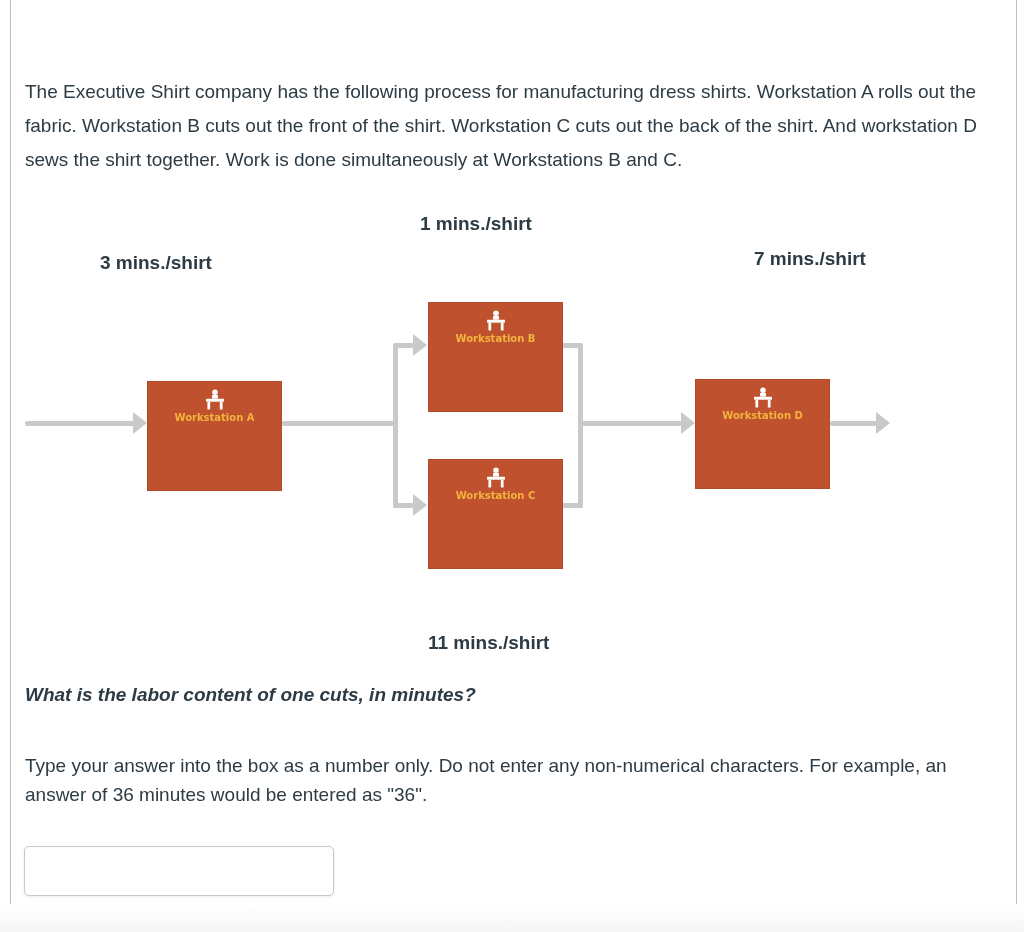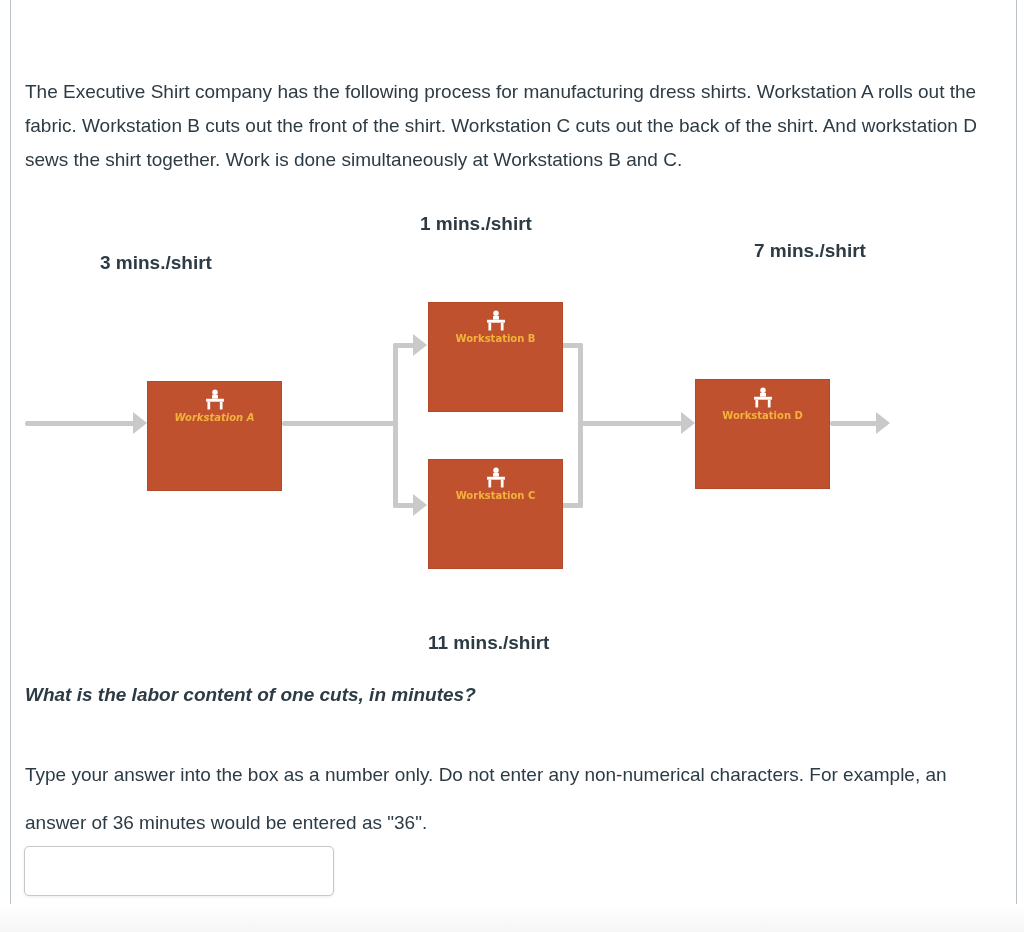--- a/index.html
+++ b/index.html
@@ -19,31 +19,31 @@
     position:absolute;left:25px;top:56px;width:965px;
     font-size:19px;line-height:34px;
   }
 
   .rate-label{
     position:absolute;
     font-size:19px;font-weight:bold;color:#2d3b45;white-space:nowrap;
   }
   .rate-top{left:420px;top:213px;}
   .rate-left{left:100px;top:252px;}
-  .rate-right{left:754px;top:240px;}
+  .rate-right{left:754px;top:248px;}
   .rate-bottom{left:428px;top:632px;}
 
   .ws-box{
     position:absolute;width:135px;height:110px;
     background:#c0512e;border:1px solid #b04a28;
     box-sizing:border-box;
     display:flex;flex-direction:column;align-items:center;
     padding-top:7px;
   }
-  .ws-a{left:147px;top:381px;font-style:italic;}
+  .ws-a{left:147px;top:381px;}
   .ws-b{left:428px;top:302px;}
   .ws-c{left:428px;top:459px;}
   .ws-d{left:695px;top:379px;}
   .ws-icon{width:26px;height:21px;margin-bottom:2px;}
   .ws-label{
     font-family:"DejaVu Sans", sans-serif;
     font-size:10px;font-weight:bold;color:#f2b33d;
     white-space:nowrap;
   }
 
@@ -55,21 +55,21 @@
     border-bottom:11px solid transparent;
     border-left:14px solid #c9c9c9;
   }
 
   .prompt{
     position:absolute;left:25px;top:684px;
     font-size:19px;font-weight:bold;font-style:italic;
   }
   .instructions{
     position:absolute;left:25px;top:732px;width:955px;
-    font-size:19px;line-height:48px;
+    font-size:19px;line-height:29px;
   }
 
   .answer-input{
     position:absolute;left:24px;top:846px;width:310px;height:50px;
     border:1px solid #c7c7c7;border-radius:5px;
     box-sizing:border-box;background:#ffffff;
     box-shadow:0 1px 3px rgba(0,0,0,0.08);
     font-size:18px;padding:0 10px;
     font-family:"Liberation Sans", sans-serif;
     color:#2d3b45;

